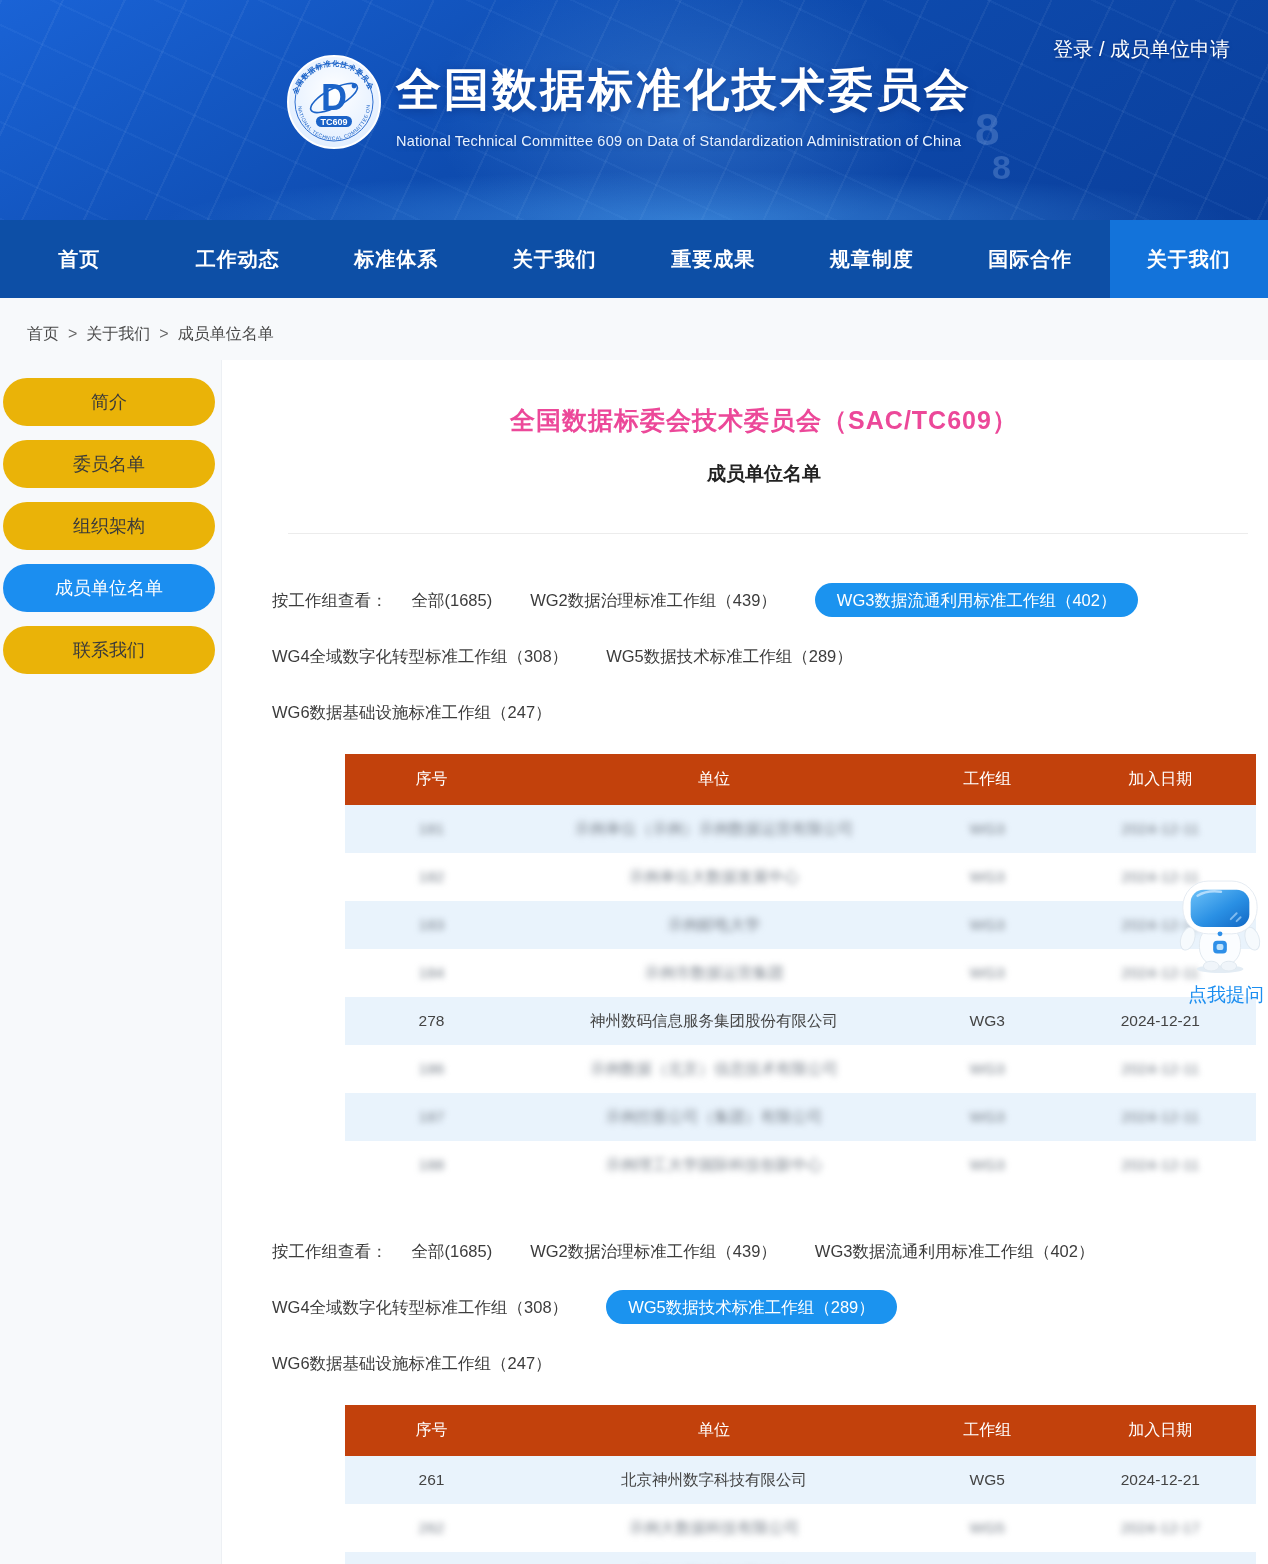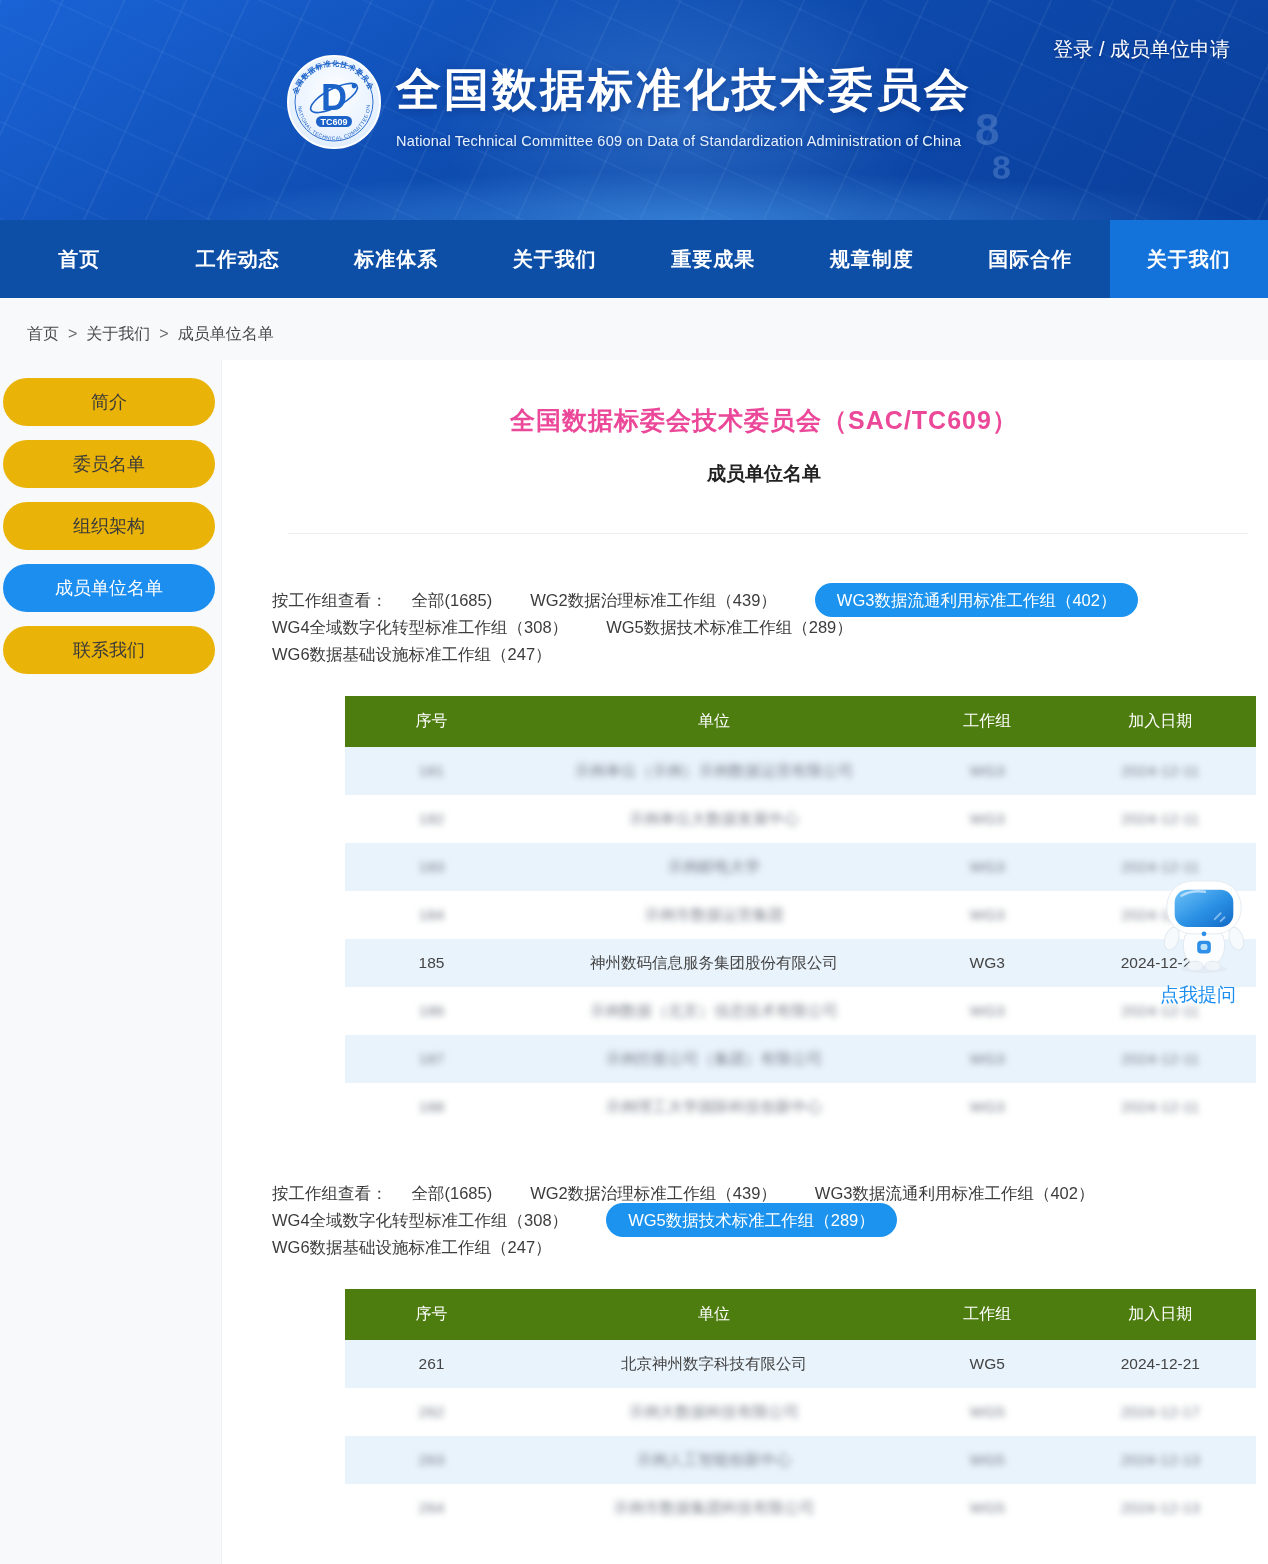--- a/index.html
+++ b/index.html
@@ -52,44 +52,44 @@
   .main { flex: 1; background: #fff; border-left: 1px solid #edf0f4;
     padding: 44px 12px 0 50px; position: relative; }
   .page-title { text-align: center; font-size: 25px; color: #ec4899; font-weight: bold; letter-spacing:1px; }
   .page-subtitle { text-align: center; font-size: 19px; color: #222; margin-top: 24px; font-weight: bold; }
   .divider { border-bottom: 1px solid #ececec; margin: 46px 8px 0 16px; }
 
   
   .member-section { margin-top: 54px; }
   .member-section + .member-section { margin-top: 50px; }
   .filters { width: 880px; display: flex; flex-wrap: wrap; align-items: flex-end;
-    gap: 3px 38px; font-size: 16.5px; color: #3c3c3c; line-height: 24px; }
+    gap: 32px 38px; font-size: 16.5px; color: #3c3c3c; line-height: 24px; }
   .filter-label { color:#3c3c3c; margin-right: -14px; }
   .filter { cursor: pointer; white-space: nowrap; }
   .filter.active { background: #1b93ef; color: #fff; padding: 5px 22px;
     border-radius: 18px; margin: -5px 0; }
 
   
   table.member-table { border-collapse: collapse; width: 911px; margin: 30px 0 0 73px;
     table-layout: fixed; font-size: 15.5px; }
-  .member-table th { background: #4d7c0f; color: #fff; font-weight: normal;
+  .member-table th { background: #c2410c; color: #fff; font-weight: normal;
     height: 51px; text-align: center; font-size: 16px; }
   .member-table th:nth-child(1), .member-table td:nth-child(1) { width: 19%; }
   .member-table th:nth-child(2), .member-table td:nth-child(2) { width: 43%; }
   .member-table th:nth-child(3), .member-table td:nth-child(3) { width: 17%; }
   .member-table th:nth-child(4), .member-table td:nth-child(4) { width: 21%; }
   .member-table td { height: 48px; text-align: center; color: #444; overflow: hidden;
     white-space: nowrap; }
   .member-table tbody tr:nth-child(odd) { background: #e9f3fc; }
   .member-table tbody tr:nth-child(even) { background: #fff; }
   .member-table tr.blurred td { filter: blur(3.2px); color: #7a828c; }
 
   
   .assistant { position: absolute; right: 4px; top: 520px; width: 104px;
-    text-align: left; cursor: pointer; z-index: 5; }
+    text-align: right; cursor: pointer; z-index: 5; }
   .assistant-label { font-size: 19px; color: #1b8ef0; margin-top: 4px; }
 </style>
 </head>
 <body>
 
 <div class="banner">
   <div class="banner-glow"></div>
   <span class="bg-digit d1">8</span>
   <span class="bg-digit d2">8</span>
   <div class="banner-login">登录 / 成员单位申请</div>
@@ -190,21 +190,21 @@
                 <td>WG3</td>
                 <td>2024-12-11</td>
               </tr>
               <tr class="blurred">
                 <td>184</td>
                 <td>示例市数据运营集团</td>
                 <td>WG3</td>
                 <td>2024-12-11</td>
               </tr>
               <tr class="">
-                <td>185</td>
+                <td>278</td>
                 <td>神州数码信息服务集团股份有限公司</td>
                 <td>WG3</td>
                 <td>2024-12-21</td>
               </tr>
               <tr class="blurred">
                 <td>186</td>
                 <td>示例数据（北京）信息技术有限公司</td>
                 <td>WG3</td>
                 <td>2024-12-11</td>
               </tr>

